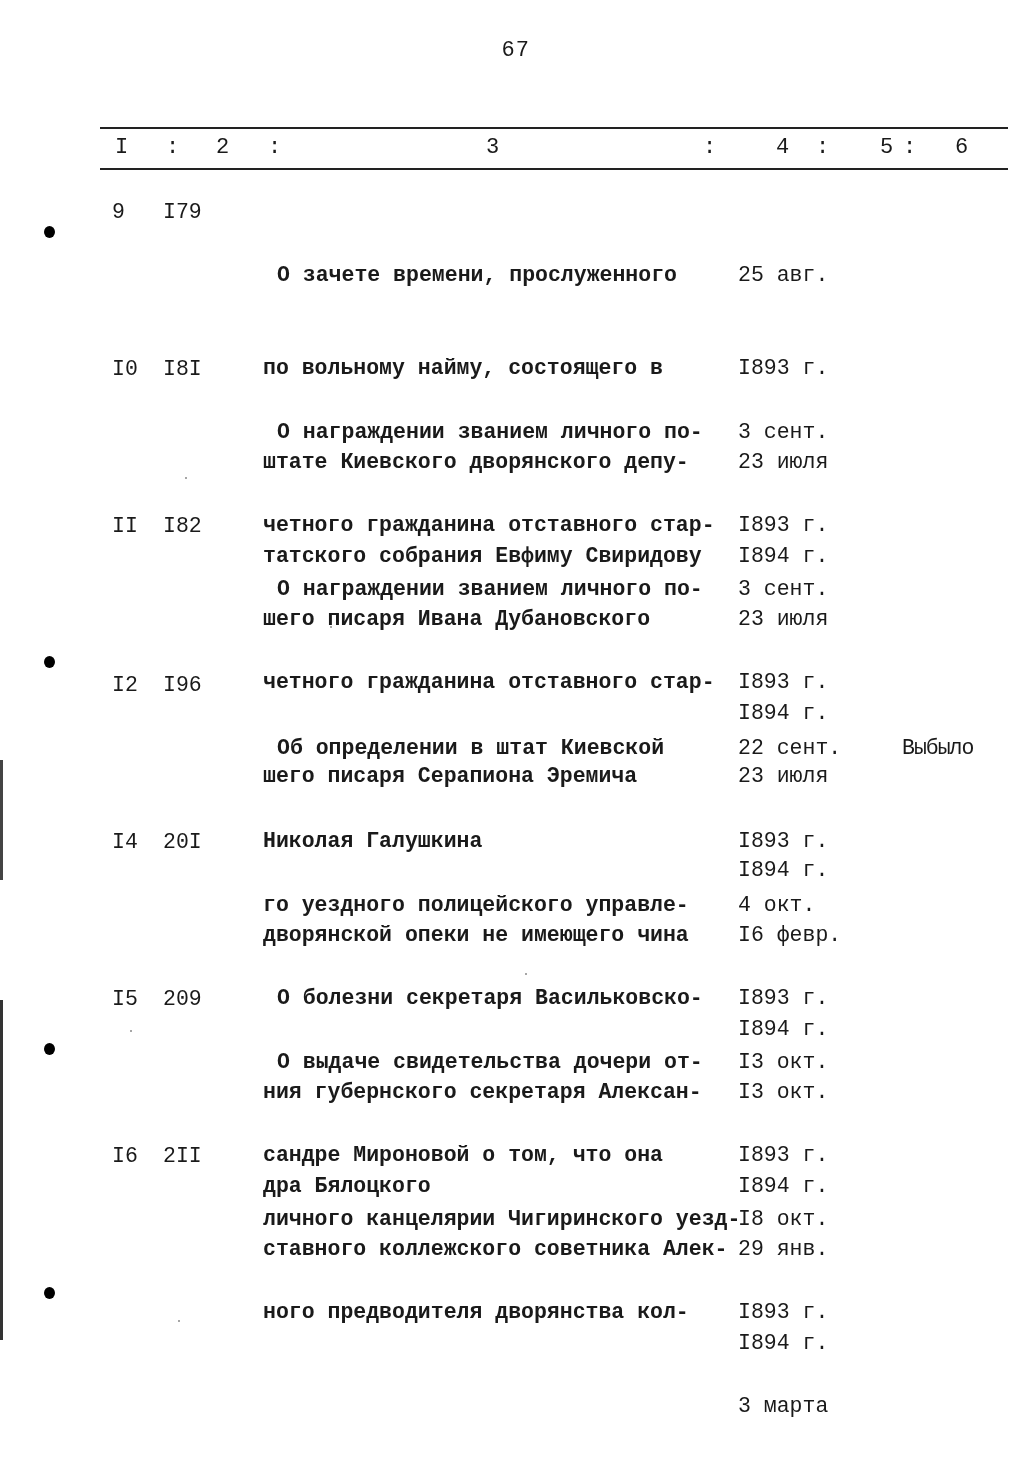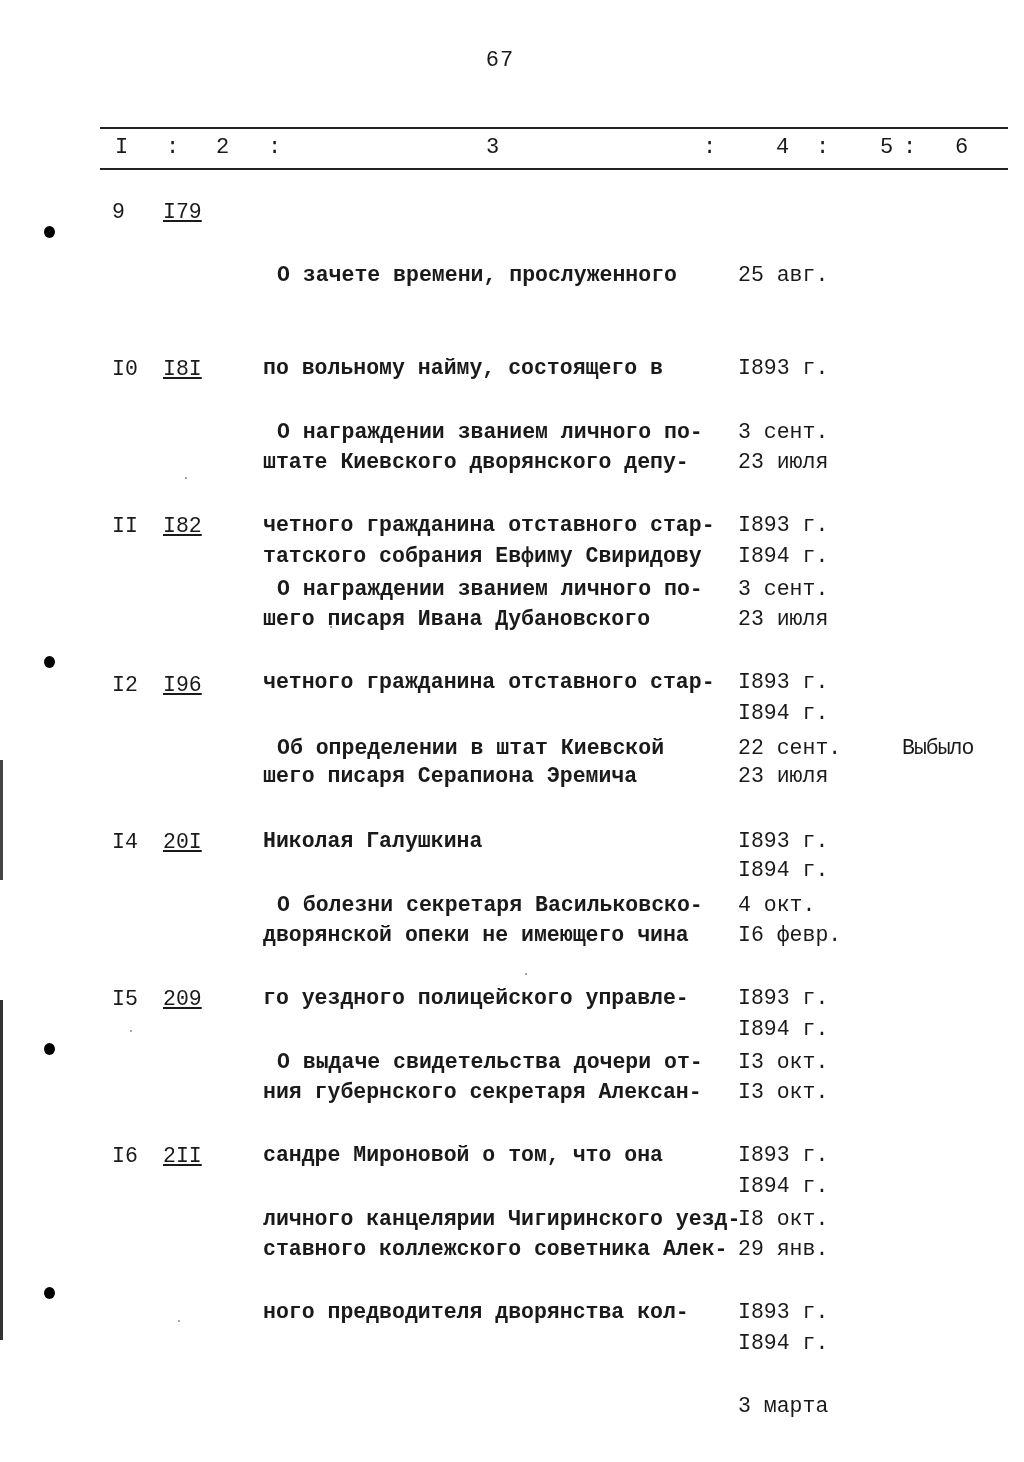--- a/index.html
+++ b/index.html
@@ -11,23 +11,23 @@
       width: 1024px;
       height: 1462px;
       position: relative;
       overflow: hidden;
       font-family: "Liberation Mono", "DejaVu Sans Mono", monospace;
       color: #1a1a1a;
     }
     .page-number {
       position: absolute;
       left: 470px;
-      top: 48px;
+      top: 38px;
       width: 60px;
-      text-align: center;
+      text-align: right;
       font-size: 22px;
       letter-spacing: 1px;
     }
     .rule {
       position: absolute;
       left: 100px;
       width: 908px;
       height: 2px;
       background: #222;
     }
@@ -50,21 +50,21 @@
     .entry .num,
     .entry .case,
     .entry .title,
     .entry .dates,
     .entry .note {
       position: absolute;
       top: 0;
       white-space: pre;
     }
     .entry .num { left: 112px; }
-    .entry .case { left: 163px; text-decoration: underline; }
+    .entry .case { left: 163px; }
     .entry .title { left: 263px; font-weight: bold; }
     .entry .dates { left: 738px; }
     .entry .note { left: 902px; top: 62.6px; letter-spacing: -1px; }
     .line { display: block; height: 31.3px; }
     .line.indent { padding-left: 14px; }
     .hole {
       position: absolute;
       width: 11px;
       height: 12px;
       border-radius: 50%;
@@ -174,23 +174,24 @@
     <span class="line">I6 февр.</span>
     <span class="line">I894 г.</span>
   </div>
   <span class="note">Выбыло</span>
 </div>
 
 <div class="entry" style="top:827px">
   <span class="num">I4</span>
   <span class="case">20I</span>
   <div class="title">
+    <span class="line">го уездного полицейского управле-</span>
     <span class="line indent">О болезни секретаря Васильковско-</span>
-    <span class="line">го уездного полицейского управле-</span>
     <span class="line">ния губернского секретаря Алексан-</span>
+    <span class="line">дра Бялоцкого</span>
   </div>
   <div class="dates">
     <span class="line">4 окт.</span>
     <span class="line">I893 г.</span>
     <span class="line">I3 окт.</span>
     <span class="line">I894 г.</span>
   </div>
   <span class="note"></span>
 </div>
 

